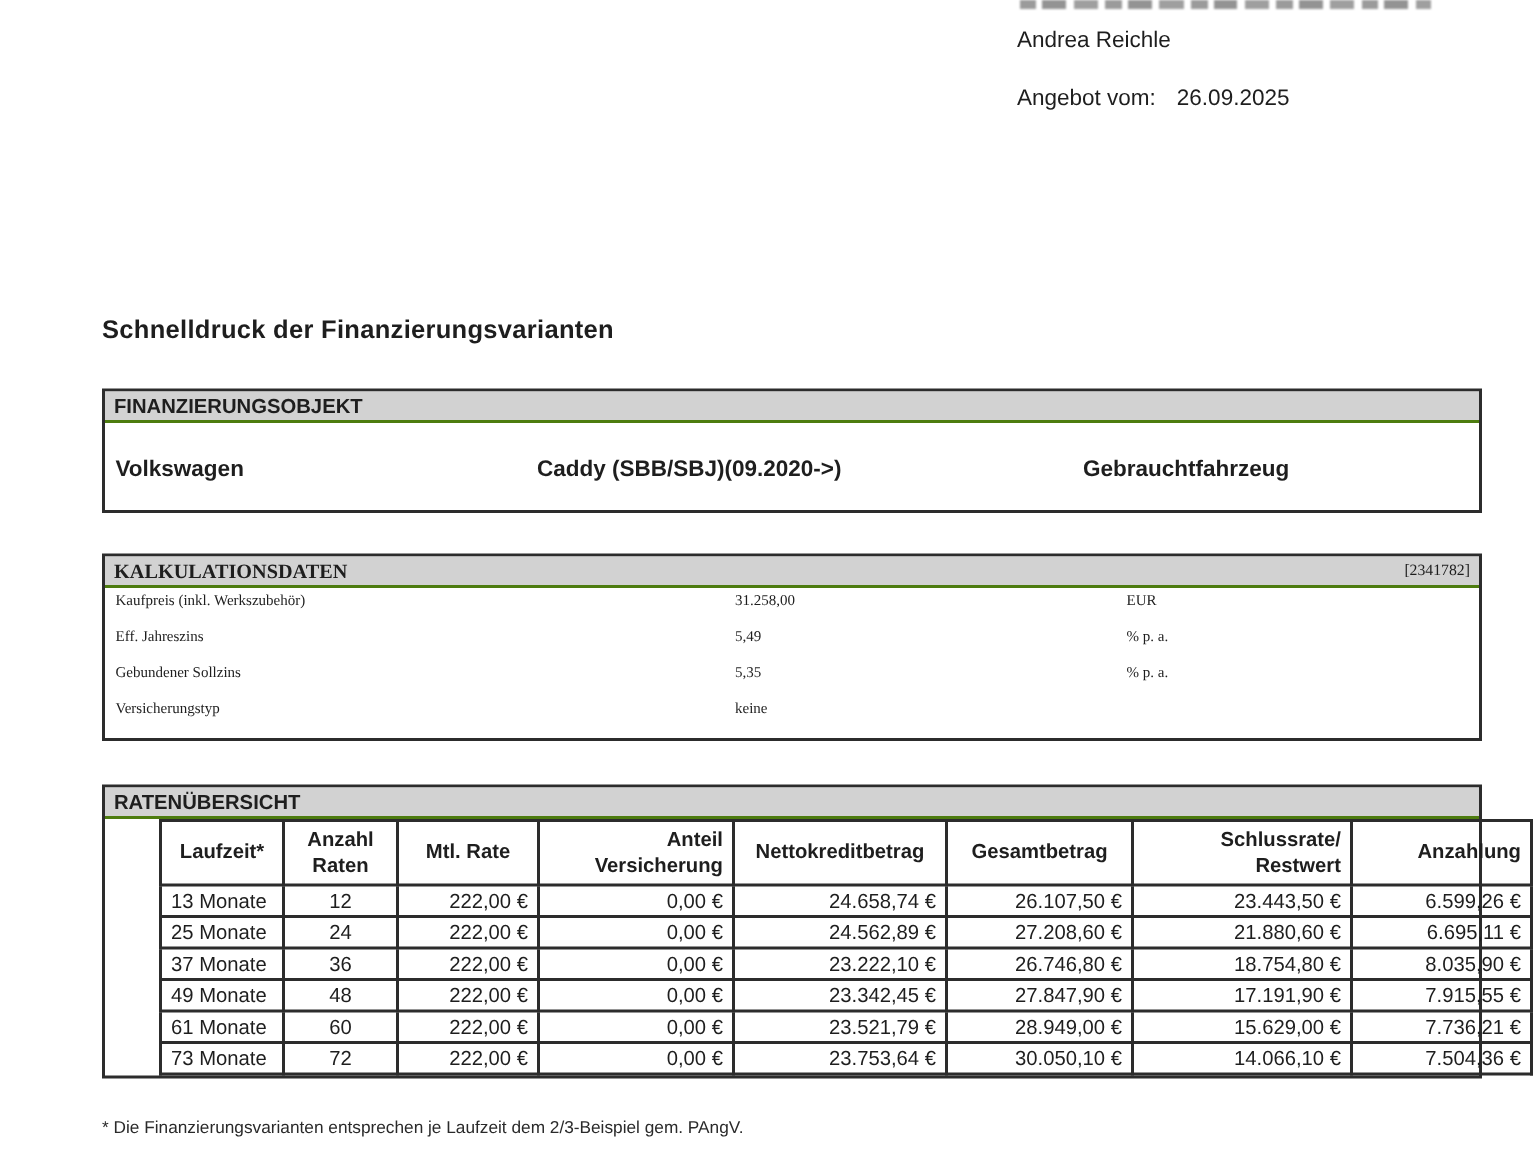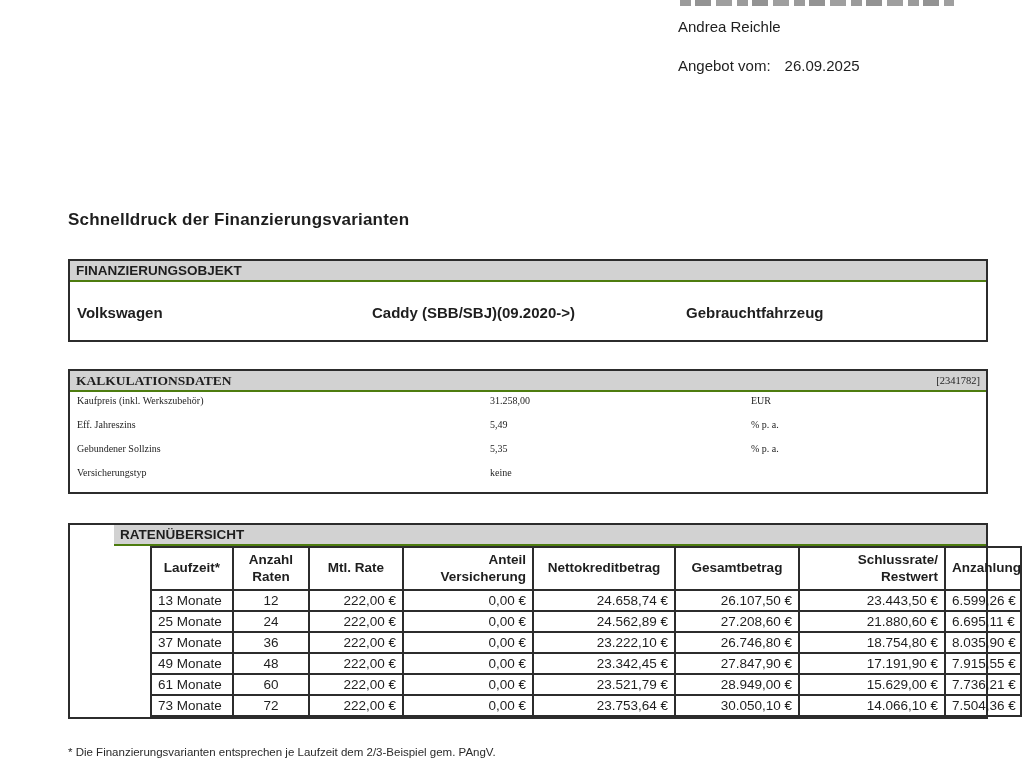--- a/index.html
+++ b/index.html
@@ -24,33 +24,33 @@
     background:#d2d2d2; border-bottom:2px solid #4d7c0f; height:21px;
     display:flex; align-items:center; justify-content:space-between;
     padding:0 6px; font-weight:bold; font-size:13.5px;
   }
   .bar .ref { font-size:10.5px; font-weight:normal; }
 
   
   .box-objekt { top:259px; height:83px; }
   .objekt-content { position:relative; height:58px; font-weight:bold; font-size:15px; }
   .objekt-content .brand   { position:absolute; left:7px;   top:22px; }
-  .objekt-content .model   { position:absolute; left:288px; top:22px;margin-left:14px; }
-  .objekt-content .vtype   { position:absolute; left:616px; top:22px; }
+  .objekt-content .model   { position:absolute; left:288px; top:22px; }
+  .objekt-content .vtype   { position:absolute; left:652px; top:22px; }
 
   
   .box-kalk { top:369px; height:125px;font-family:Liberation Serif, serif; }
   .kalk-row { position:relative; height:24px; font-size:10px; }
   .kalk-row:first-of-type { margin-top:6px; }
   .kalk-row .lbl  { position:absolute; left:7px; top:3px; }
   .kalk-row .val  { position:absolute; left:420px; top:3px; width:252px; text-align:left; }
   .kalk-row .unit { position:absolute; left:681px; top:3px; }
 
   
-  .box-rate { top:523px;padding-left:44px; }
+  .box-rate { top:523px; }
   table.rates { width:100%; border-collapse:collapse; table-layout:fixed; font-size:13.5px;margin-left:36px; }
   table.rates th, table.rates td { border:2px solid #2c2c2c; padding:1px 6px; overflow:hidden; white-space:nowrap; }
   table.rates th { height:43px; font-weight:bold; vertical-align:middle; line-height:1.25; }
   table.rates td { height:21px; }
   .al { text-align:left; } .ac { text-align:center; } .ar { text-align:right; }
 
   .footnote { position:absolute; left:68px; top:746px; font-size:11.5px; color:#2a2a2a; }
 </style>
 </head>
 <body>

